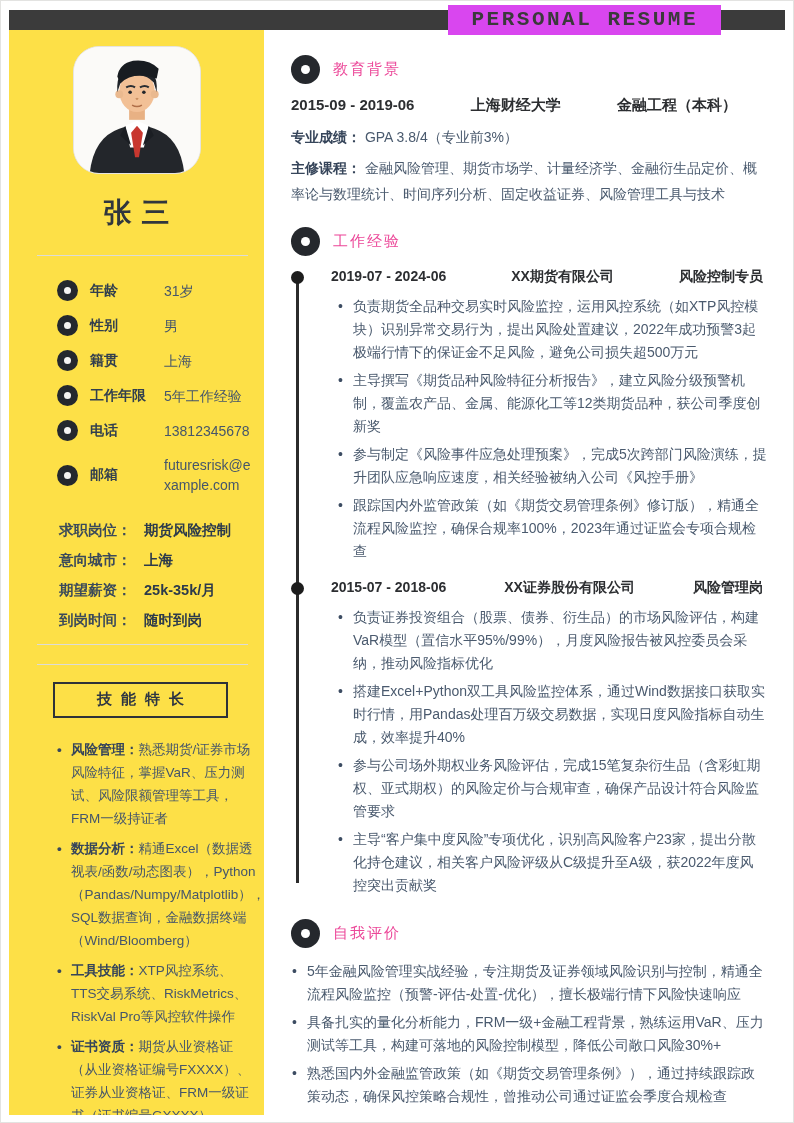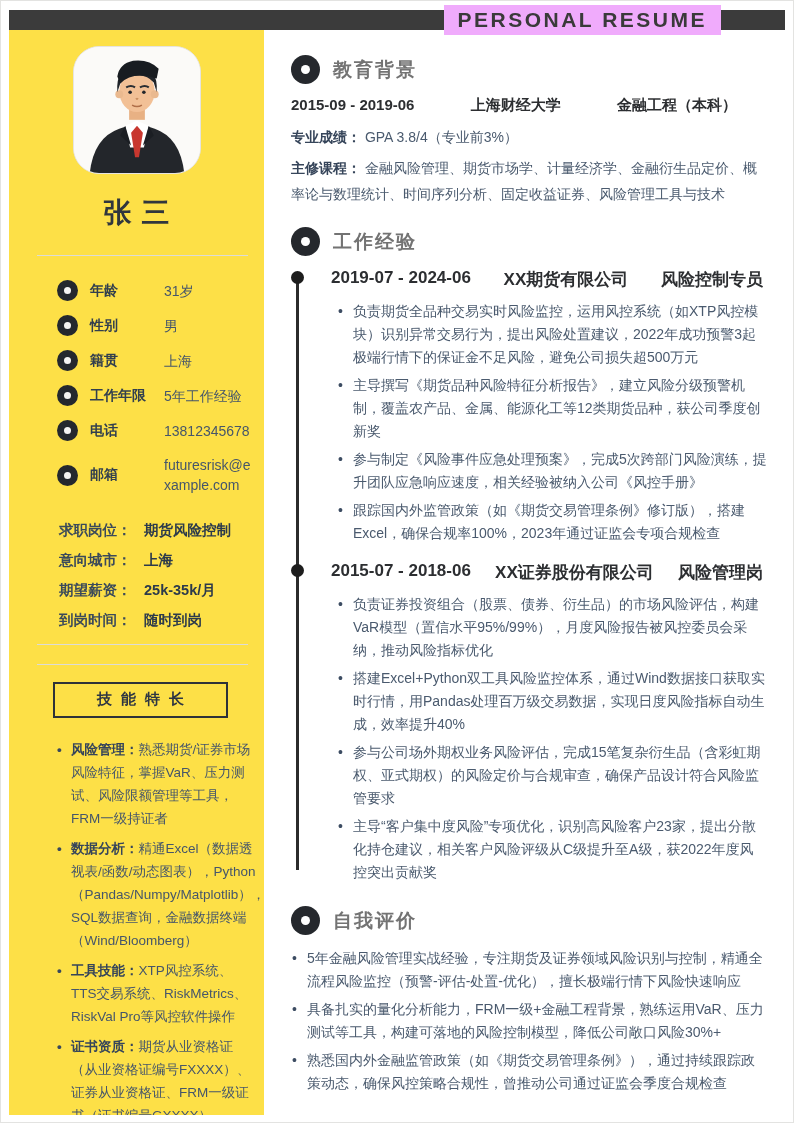--- a/index.html
+++ b/index.html
@@ -2,21 +2,21 @@
 <html><head>
 <meta charset="utf-8">
 <style>
   * { box-sizing: border-box; margin: 0; padding: 0; }
   html,body { width:794px; height:1123px; background:#fff; font-family:"Liberation Sans",sans-serif; }
   .page { position:relative; width:794px; height:1123px; background:#fff; border:1px solid #e3e3e1; overflow:hidden; }
 
   
   .topbar { position:absolute; left:8px; right:8px; top:9px; height:20px; background:#3b3b3b; }
   .banner-title { position:absolute; top:4px; right:72px; height:30px; line-height:30px;
-    background:#f0abfc; padding:0 14px; font-size:21px; font-weight:bold; letter-spacing:2.5px; color:#3a3a3a; }
+    background:#d946ef; padding:0 23px; font-size:21px; font-weight:bold; letter-spacing:2.5px; color:#3a3a3a;font-family:Liberation Mono, monospace; }
 
   
   .sidebar { position:absolute; left:8px; top:29px; bottom:7px; width:255px; background:#fde047; overflow:hidden; }
   .avatar { width:128px; height:128px; margin:16px auto 0; border-radius:26px; background:#fbfaf8;
     border:1px solid #e6e4e0; overflow:hidden; }
   .avatar svg { display:block; width:100%; height:100%; }
   .side-name { text-align:center; margin-top:20px; font-size:28px; font-weight:bold; letter-spacing:10px; text-indent:10px; color:#30363d; }
   .side-div { border-top:1px solid #dcdcd8; margin:23px 16px 0 28px; }
 
   .info-list { margin:24px 10px 0 48px; }
@@ -37,34 +37,34 @@
   .skill-list { margin:20px 8px 0 48px; list-style:none; }
   .skill-list li { display:flex; font-size:13.5px; line-height:23px; margin-bottom:7px; color:#46566a; }
   .skill-dot { flex:none; width:14px; color:#39485c; font-weight:bold; }
   .skill-label { font-weight:bold; color:#36455a; }
 
   
   .main { position:absolute; left:290px; right:26px; top:54px; color:#4a5a6e; }
   .sec-head { display:flex; align-items:center; margin-bottom:12px; }
   .sec-icon { flex:none; width:29px; height:29px; border-radius:50%; background:#25282d; position:relative; margin-right:13px; }
   .sec-icon::after { content:""; position:absolute; inset:0; margin:auto; width:9px; height:9px; border-radius:50%; background:#fff; }
-  .sec-title { font-size:19px; font-weight:bold; color:#737373; letter-spacing:2px; }
+  .sec-title { font-size:15px; font-weight:normal; color:#ec4899; letter-spacing:2px; }
 
   .edu-row { display:flex; justify-content:space-between; margin:10px 30px 10px 0; font-size:15px; font-weight:bold; color:#2c2e31; }
   .edu-line { font-size:14px; line-height:24px; margin-bottom:6px; }
   .edu-line b, .para b { color:#36455a; }
   .para { font-size:14px; line-height:26px; margin-bottom:4px; }
 
   .work { margin-top:20px; }
   .timeline { position:relative; }
   .timeline::before { content:""; position:absolute; left:5px; top:12px; bottom:14px; width:2.5px; background:#2b2b2b; }
   .job { position:relative; }
   .job-dot { position:absolute; left:0; top:3px; width:13px; height:13px; border-radius:50%; background:#1d1d1d; }
   .job-head { display:flex; justify-content:space-between; padding-left:40px; padding-right:4px;
-    font-size:17px; font-weight:bold; color:#2c2e31; margin-bottom:9px; }
+    font-size:14px; font-weight:bold; color:#2c2e31; margin-bottom:9px; }
   .job-bullets { list-style:none; padding-left:46px; margin-bottom:16px; }
   .job-bullets li, .eval-bullets li { position:relative; padding-left:16px; font-size:14px; line-height:23px; margin-bottom:5px; }
   .job-bullets li::before, .eval-bullets li::before { content:"•"; position:absolute; left:1px; top:0; color:#3c4c62; }
 
   .eval { margin-top:22px; }
   .eval-bullets { list-style:none; }
 </style>
 </head>
 <body>
 
@@ -214,21 +214,21 @@
           <span class="job-dot"></span>
           <div class="job-head">
             <span>2019-07 - 2024-06</span>
             <span>XX期货有限公司</span>
             <span>风险控制专员</span>
           </div>
           <ul class="job-bullets">
             <li>负责期货全品种交易实时风险监控，运用风控系统（如XTP风控模块）识别异常交易行为，提出风险处置建议，2022年成功预警3起极端行情下的保证金不足风险，避免公司损失超500万元</li>
             <li>主导撰写《期货品种风险特征分析报告》，建立风险分级预警机制，覆盖农产品、金属、能源化工等12类期货品种，获公司季度创新奖</li>
             <li>参与制定《风险事件应急处理预案》，完成5次跨部门风险演练，提升团队应急响应速度，相关经验被纳入公司《风控手册》</li>
-            <li>跟踪国内外监管政策（如《期货交易管理条例》修订版），搭建Excel，确保合规率100%，2023年通过证监会专项合规检查</li>
+            <li>跟踪国内外监管政策（如《期货交易管理条例》修订版），精通全流程风险监控，确保合规率100%，2023年通过证监会专项合规检查</li>
           </ul>
         </div>
 
         <div class="job">
           <span class="job-dot"></span>
           <div class="job-head">
             <span>2015-07 - 2018-06</span>
             <span>XX证券股份有限公司</span>
             <span>风险管理岗</span>
           </div>

